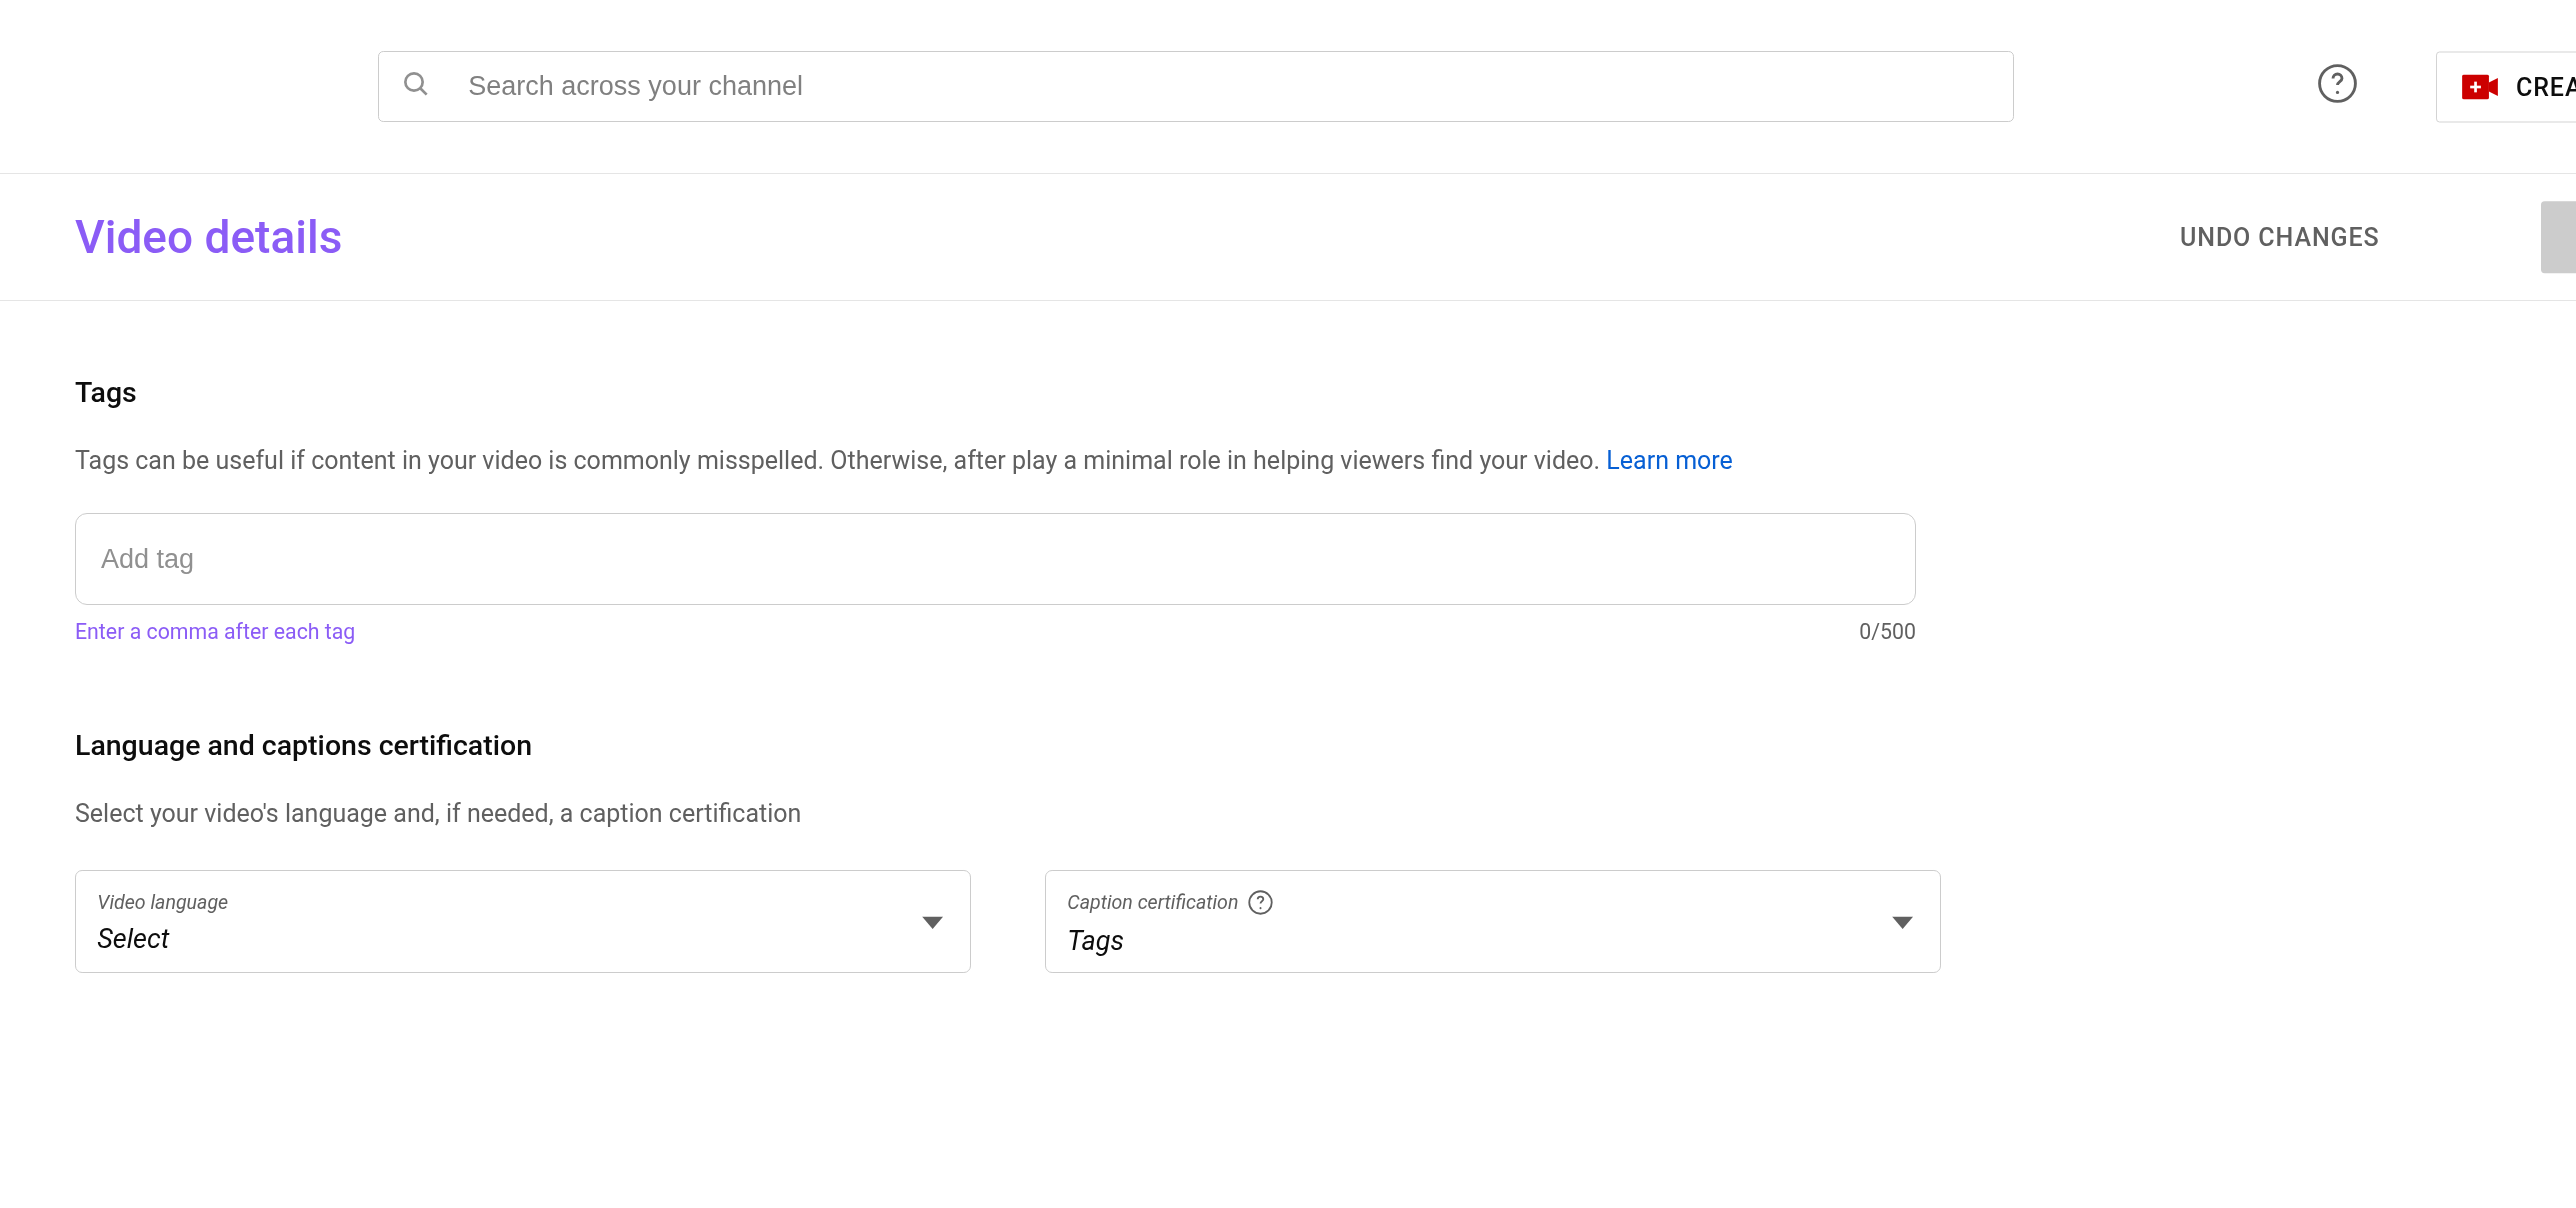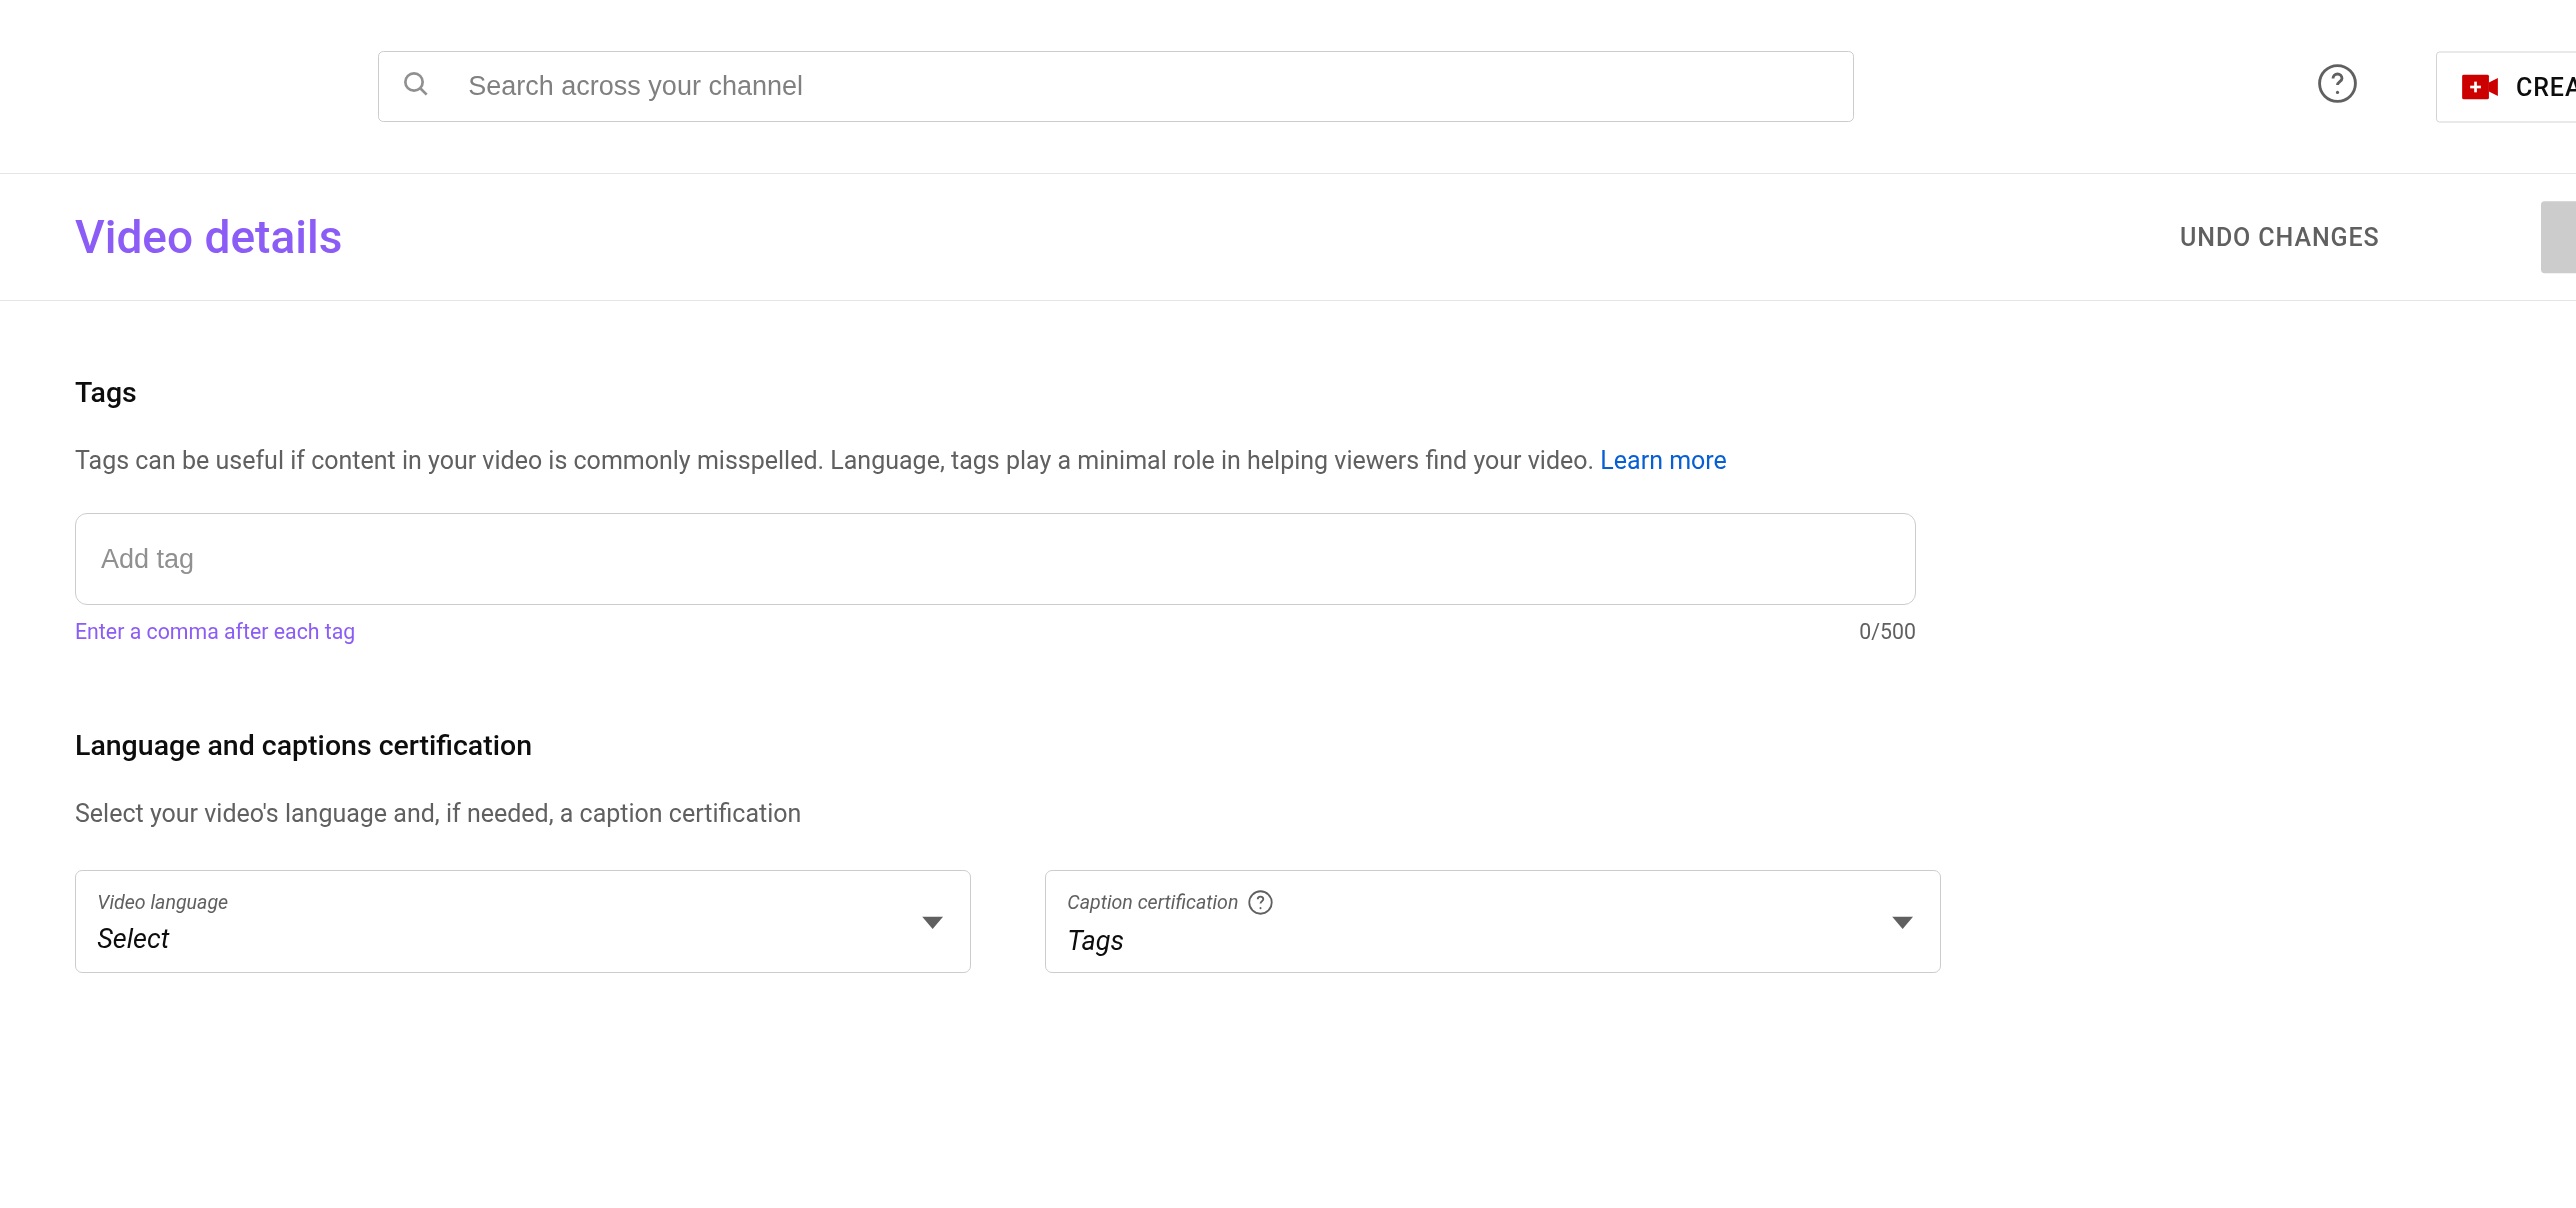--- a/index.html
+++ b/index.html
@@ -14,21 +14,21 @@
   .top-header {
     display: flex;
     align-items: center;
     padding: 18px 0 18px 0;
     border-bottom: 0.9px solid #e5e5e5;
     height: 174px;
     position: relative;
   }
   .search-wrap {
     margin-left: 378px;
-    width: 1476px;
+    width: 1636px;
     height: 71px;
     border: 0.9px solid #ccc;
     border-radius: 5.3px;
     display: flex;
     align-items: center;
     padding: 0 21.3px;
     color: #606060;
   }
   .search-wrap svg { flex: 0 0 auto; }
   .search-input {
@@ -242,21 +242,21 @@
   <div class="undo-btn">UNDO CHANGES</div>
   <div class="save-btn">SAVE</div>
 
 </div>
 
 <div class="content">
 
   <div>
     <div class="section-title">Tags</div>
     <div class="section-desc">
-      <span>Tags can be useful if content in your video is commonly misspelled. Language, tags play a minimal role in helping viewers find your video. </span><a href="#">Learn more</a>
+      <span>Tags can be useful if content in your video is commonly misspelled. Otherwise, after play a minimal role in helping viewers find your video. </span><a href="#">Learn more</a>
     </div>
     <input class="tag-input" type="text" placeholder="Add tag" style="">
     <div class="tag-helper-row">
       <span class="hint">Enter a comma after each tag</span>
       <span class="counter">0/500</span>
     </div>
   </div>
 
   <div>
     <div class="section-title">Language and captions certification</div>

